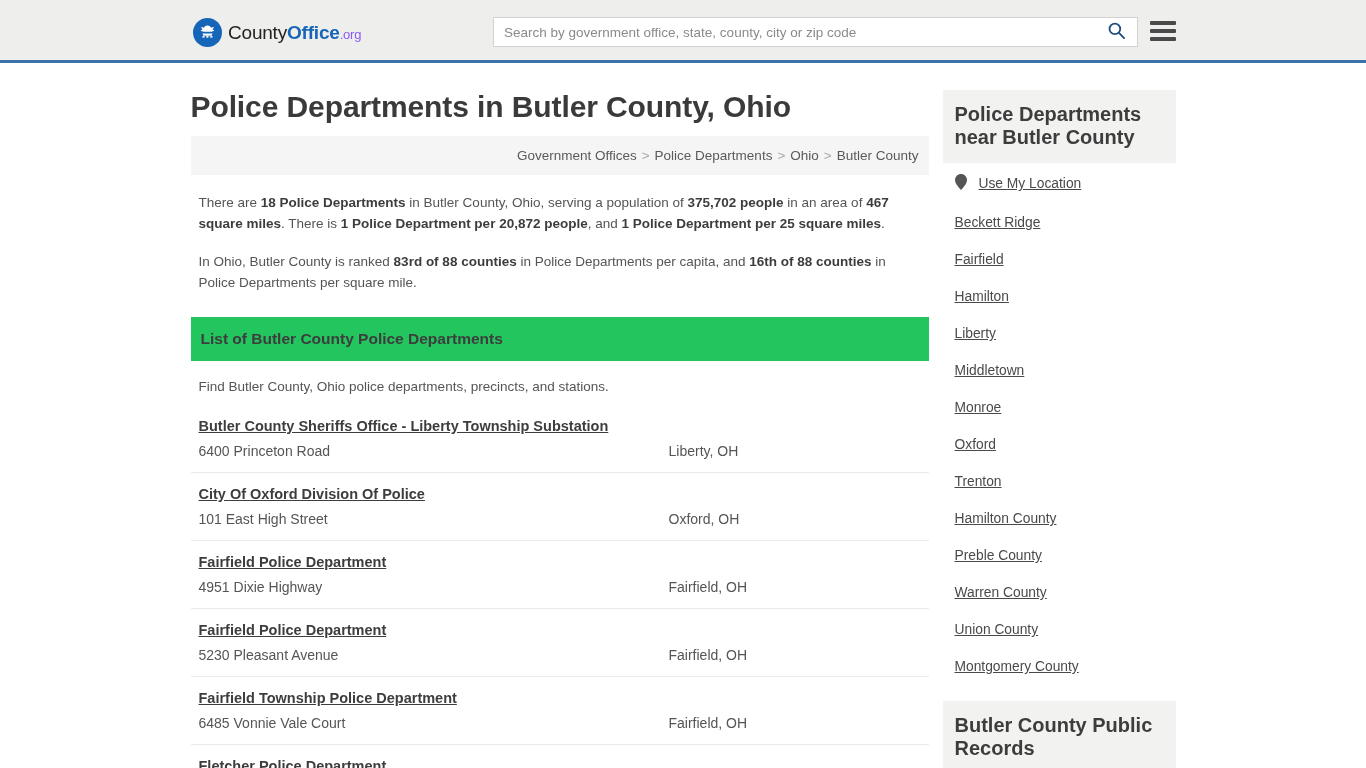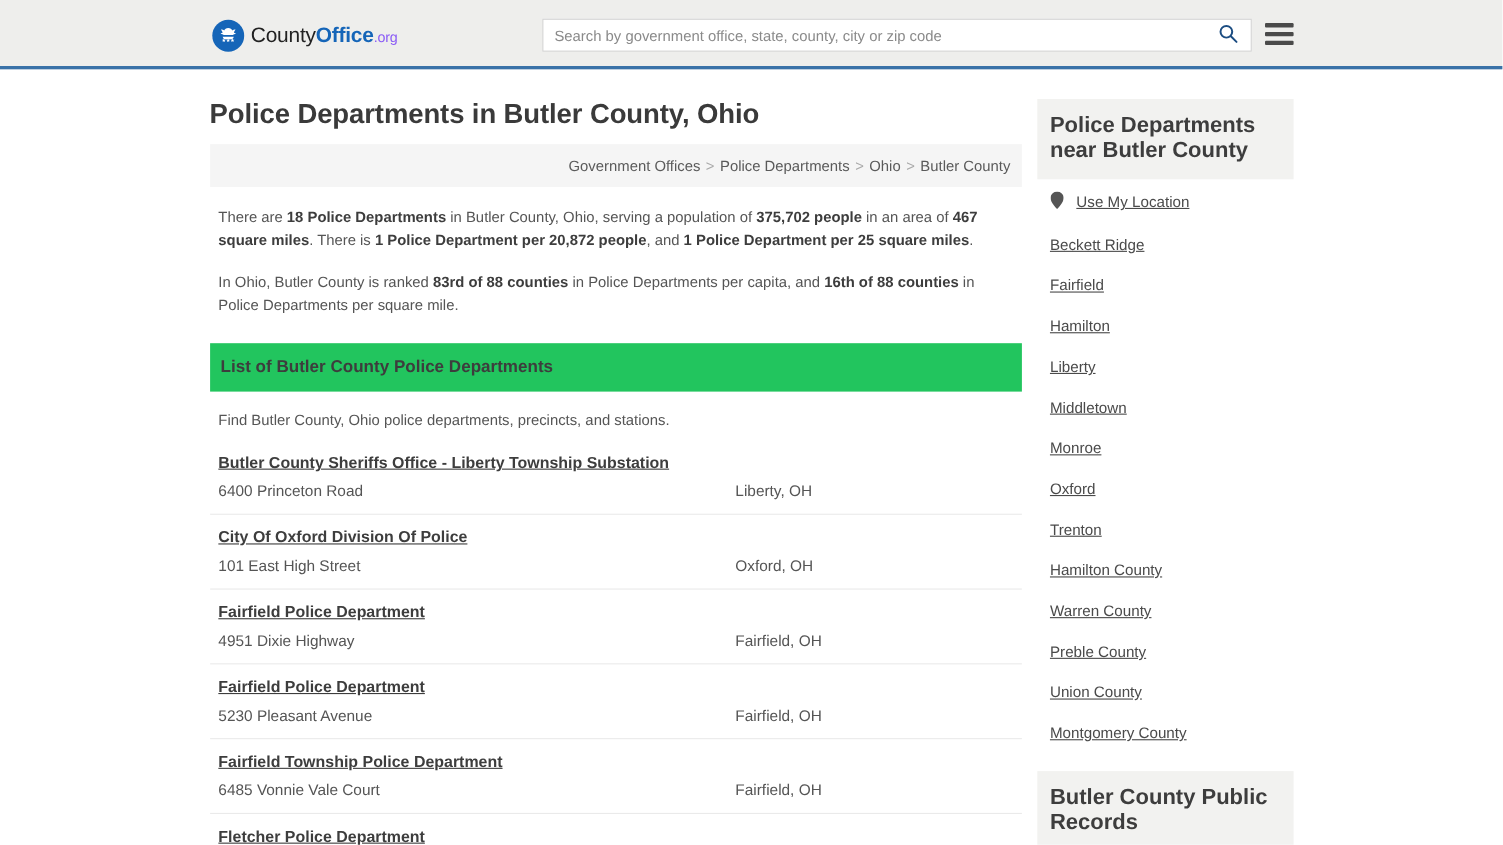--- a/index.html
+++ b/index.html
@@ -101,21 +101,21 @@
     width: 985px;
     margin: 0 auto;
     padding-left: 0;
     display: flex;
     gap: 14px;
   }
   .main-col { width: 738px; flex: 0 0 738px; }
   .side-col { width: 233px; flex: 0 0 233px; }
 
   h1.page-title {
-    font-size: 25px;
+    font-size: 30px;
     color: #3a3a3a;
     margin: 27px 0 12px 0;
     font-weight: bold;
     letter-spacing: -0.1px;
   }
 
   .breadcrumb {
     background: #f5f5f5;
     padding: 12px 10px;
     font-size: 13.5px;
@@ -288,22 +288,22 @@
         <div id="side-link-list">
             <a class="side-link">Beckett Ridge</a>
             <a class="side-link">Fairfield</a>
             <a class="side-link">Hamilton</a>
             <a class="side-link">Liberty</a>
             <a class="side-link">Middletown</a>
             <a class="side-link">Monroe</a>
             <a class="side-link">Oxford</a>
             <a class="side-link">Trenton</a>
             <a class="side-link">Hamilton County</a>
+            <a class="side-link">Preble County</a>
             <a class="side-link">Warren County</a>
-            <a class="side-link">Preble County</a>
             <a class="side-link">Union County</a>
             <a class="side-link">Montgomery County</a>
           </div>
       </div>
 
       <div class="side-box-head second">Butler County Public Records</div>
 
     </div>
 
   </div>

